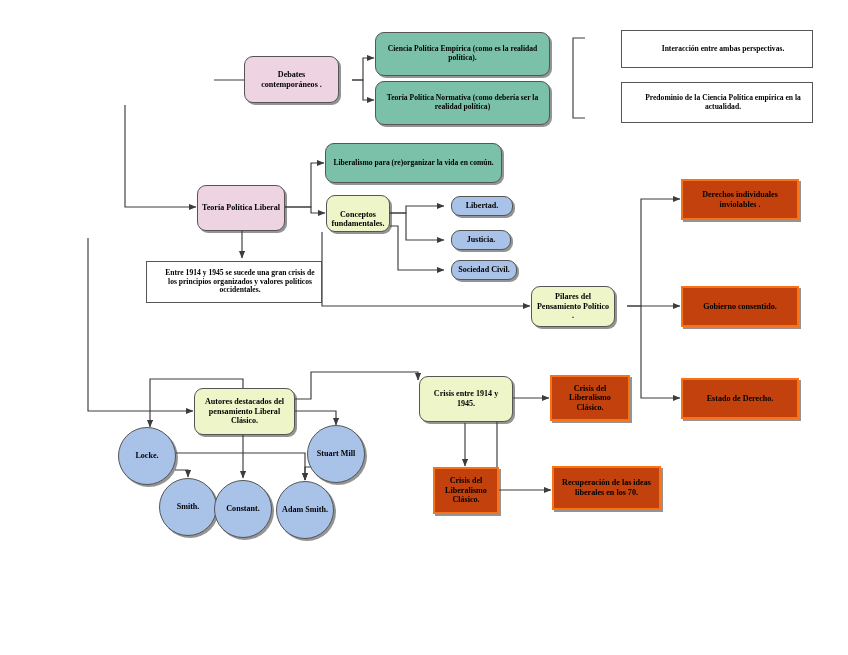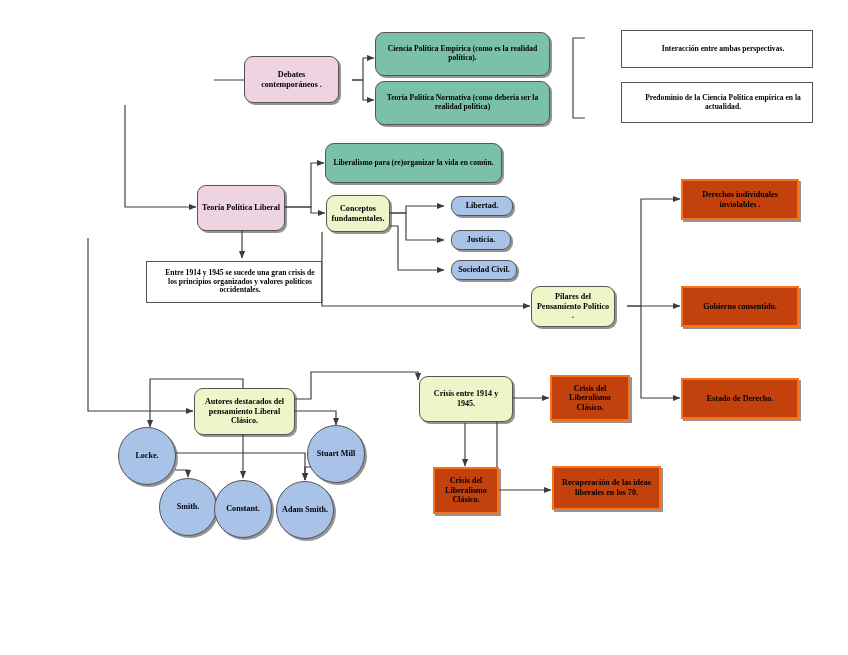--- a/index.html
+++ b/index.html
@@ -150,21 +150,21 @@
   </div>
 
   <div class="node rounded c-green shadow fs8" style="left:325px; top:143px; width:177px; height:40px;">
     <span>Liberalismo para (re)organizar la vida en común.</span>
   </div>
 
   <div class="node rounded c-pink shadow fs85" style="left:197px; top:185px; width:88px; height:46px;">
     <span>Teoría Política Liberal</span>
   </div>
 
-  <div class="node rounded c-yellow shadow fs85" style="left:326px; top:195px; width:64px; height:37px;">
+  <div class="node rounded c-yellow shadow fs85" style="left:326px; top:195px; width:64px; height:37px;align-items:flex-end;">
     <span>Conceptos fundamentales.</span>
   </div>
 
   <div class="node rounded c-blue shadow fs85" style="left:451px; top:196px; width:62px; height:20px;">
     <span>Libertad.</span>
   </div>
 
   <div class="node rounded c-blue shadow fs85" style="left:451px; top:230px; width:60px; height:20px;">
     <span>Justicia.</span>
   </div>

